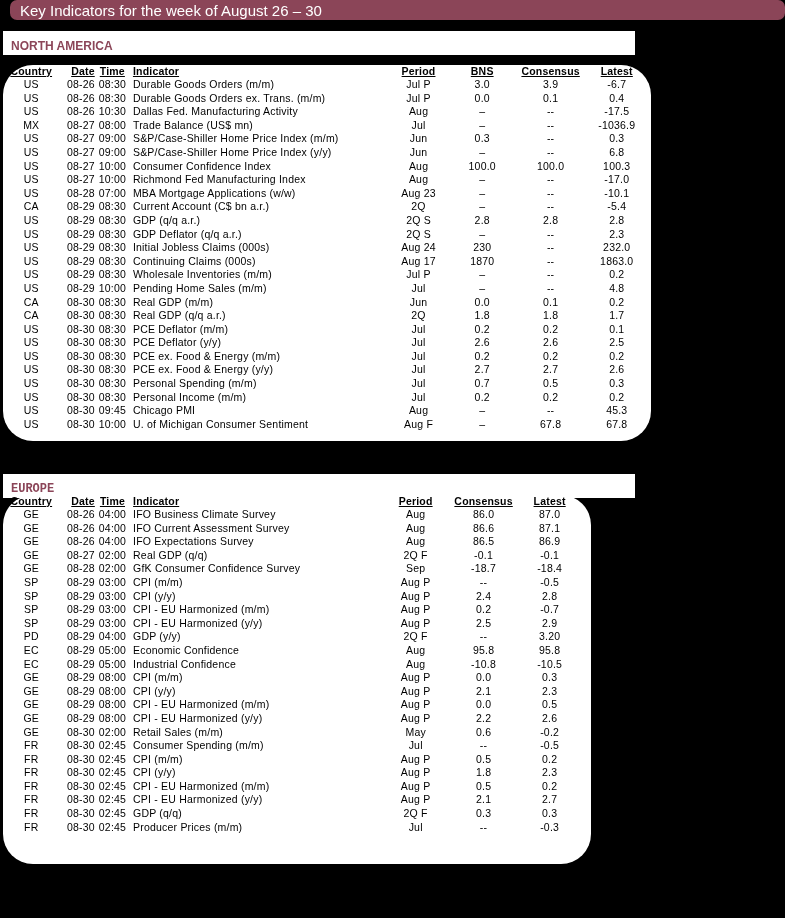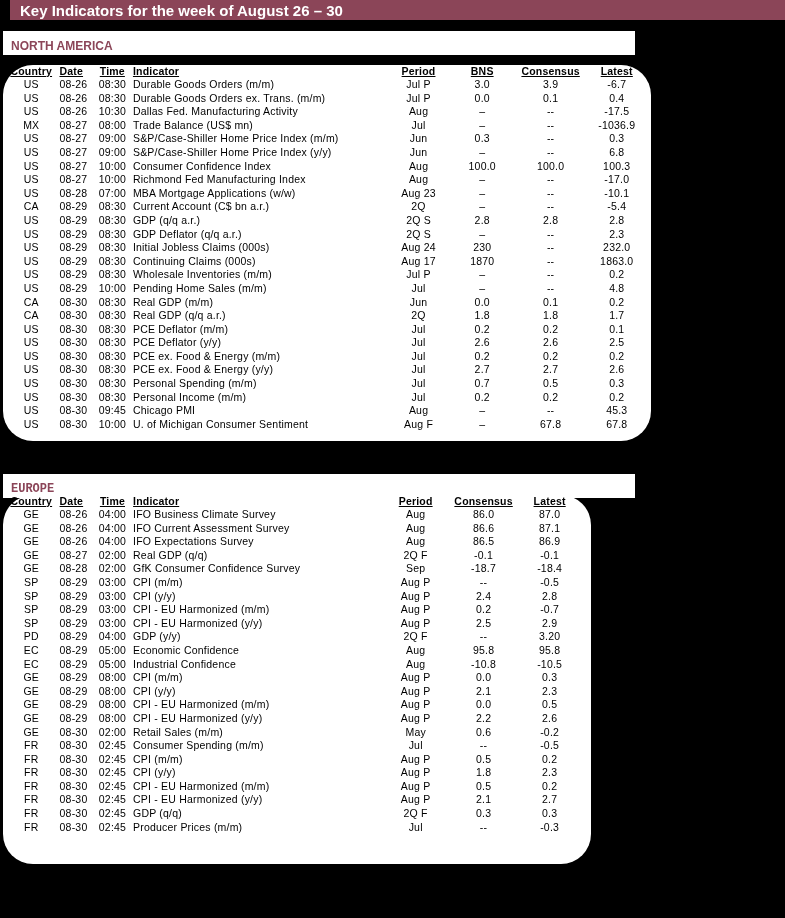--- a/index.html
+++ b/index.html
@@ -1,32 +1,32 @@
 <!DOCTYPE html>
 <html><head>
 <meta charset="utf-8">
 <style>
   * { margin:0; padding:0; box-sizing:border-box; }
   html, body { width:785px; height:918px; background:#000; overflow:hidden; }
   body { position:relative; font-family:"Liberation Sans", sans-serif; }
   .titlebar {
     position:absolute; left:10px; top:0; width:775px; height:20px;
-    background:#8B4558; color:#fff; font-weight:bold; font-size:15px;
-    line-height:21px; padding-left:10px;
+    background:#8B4558; color:#fff; font-weight:normal; font-size:15px;
+    line-height:21px; padding-left:10px;border-radius:7px;
   }
   .section-head {
     position:absolute; left:3px; width:632px; height:24px; background:#fff;
     color:#8B4558; font-weight:bold; font-size:12px; padding-left:8px; line-height:30px;
   }
   .tbl-box { position:absolute; left:3px; background:#fff;border-radius:30px; }
   table { border-collapse:collapse; font-size:10.5px; color:#000; letter-spacing:0.2px; }
   th { font-weight:bold; text-decoration:underline; font-size:10.5px; height:13px; line-height:13px; padding:0; }
   td { height:13.6px; line-height:13.6px; padding:0; white-space:nowrap; }
   .c-country { width:58px; text-align:center; }
-  .c-date { width:36px; text-align:left; }
+  .c-date { width:36px; text-align:right; }
   .c-time { width:36px; text-align:center; }
   .c-ind { text-align:left; padding-left:3px; }
   .c-period { text-align:center; }
   .c-num { text-align:center; }
 </style>
 </head>
 <body>
 
 <div class="titlebar">Key Indicators for the week of August 26 – 30</div>
 

